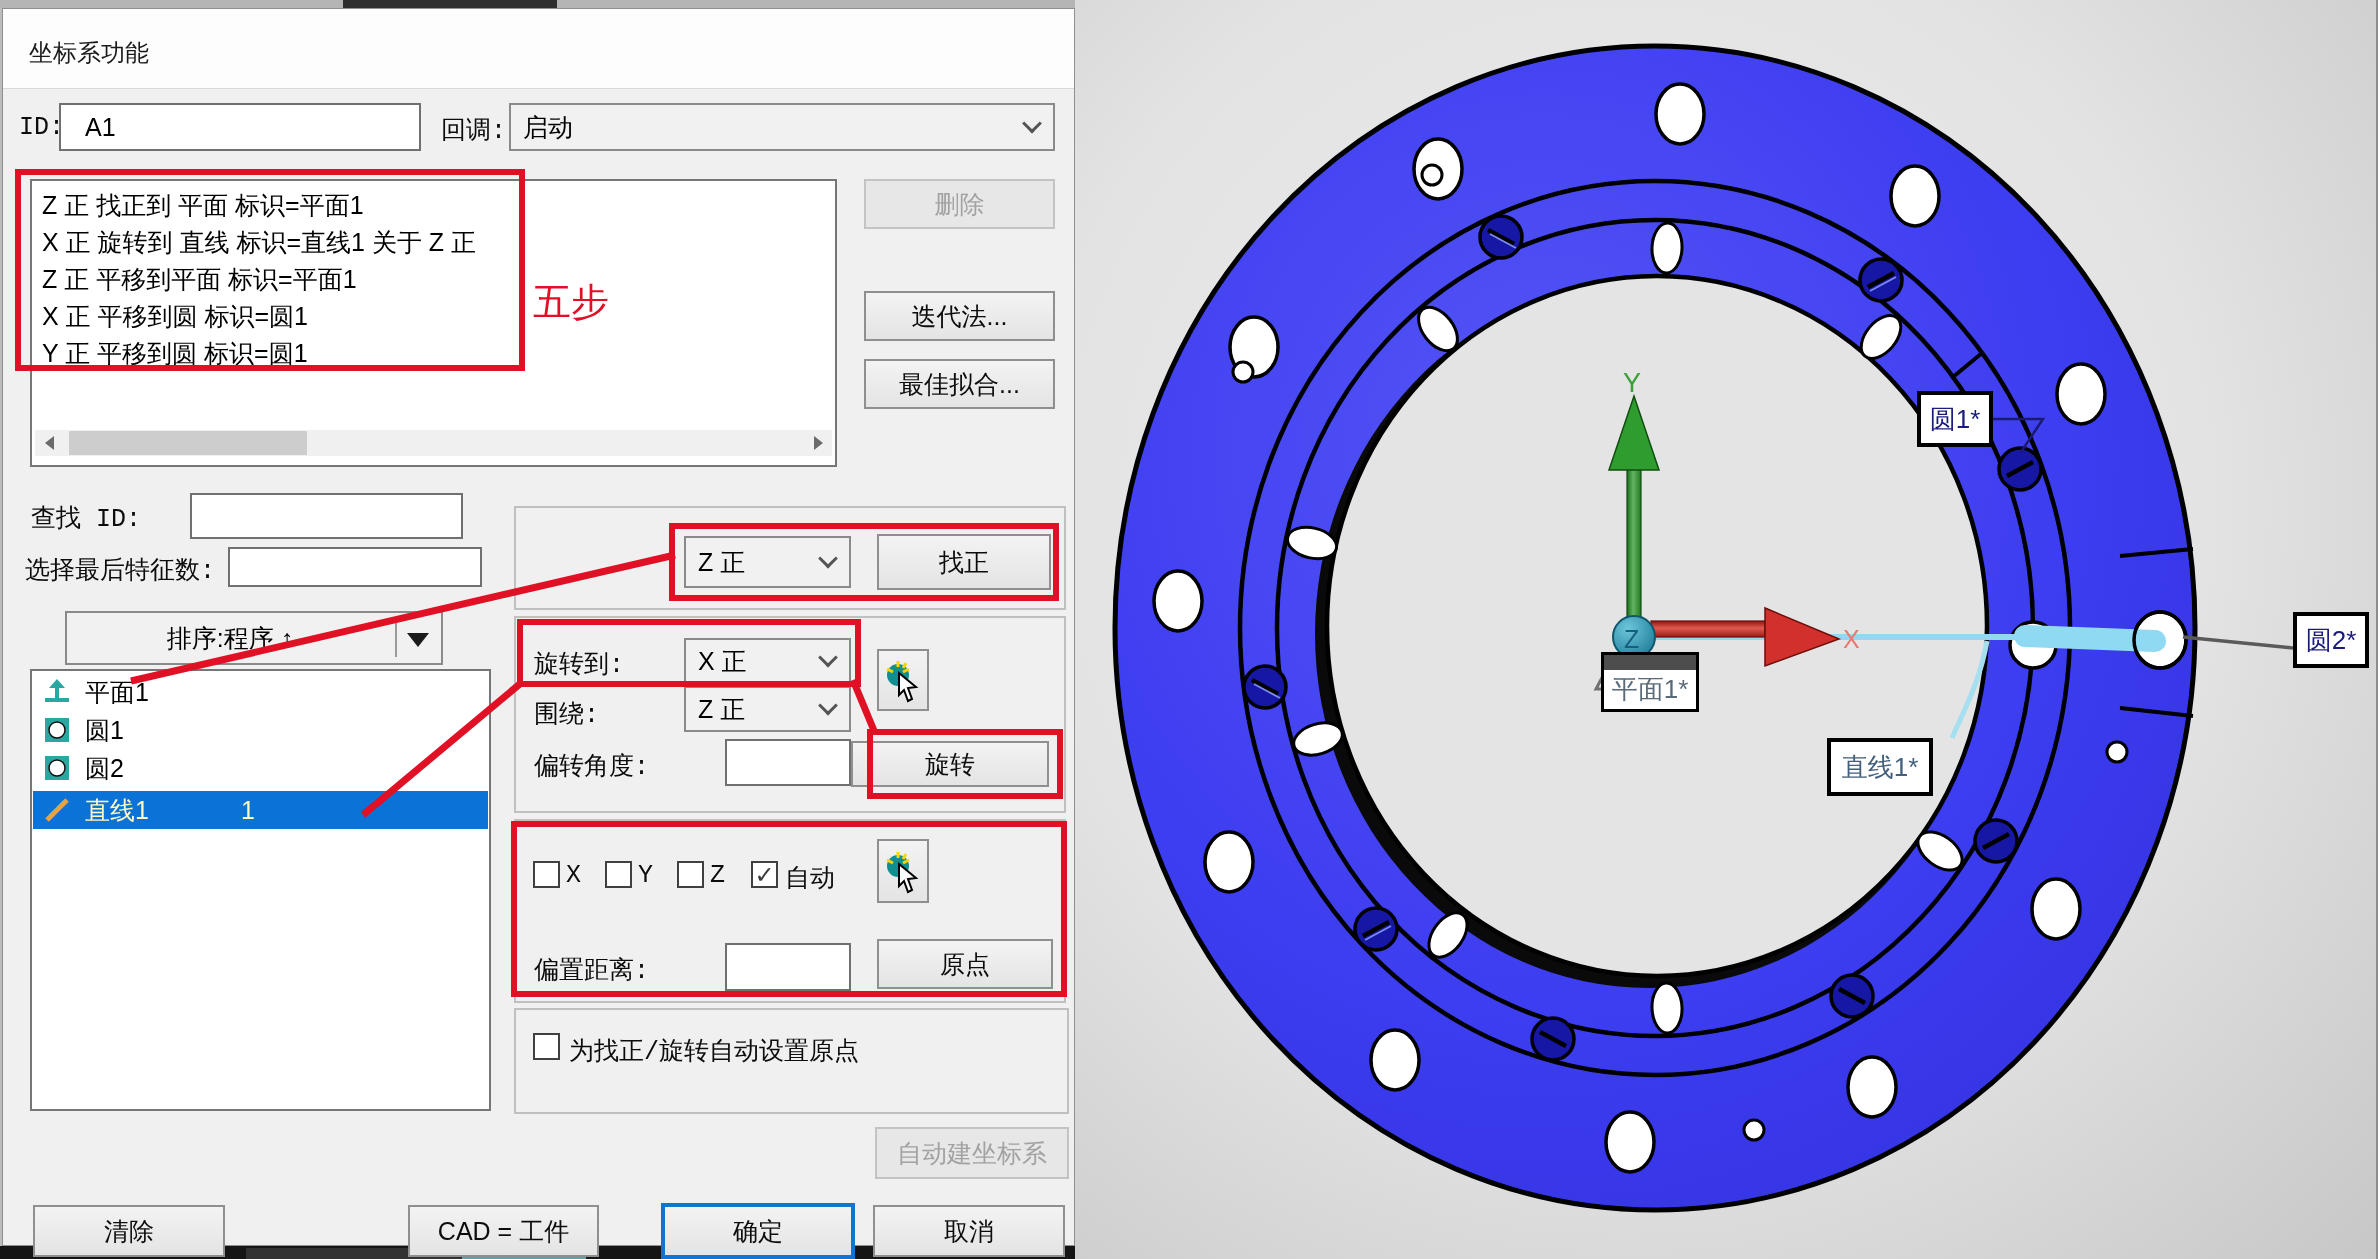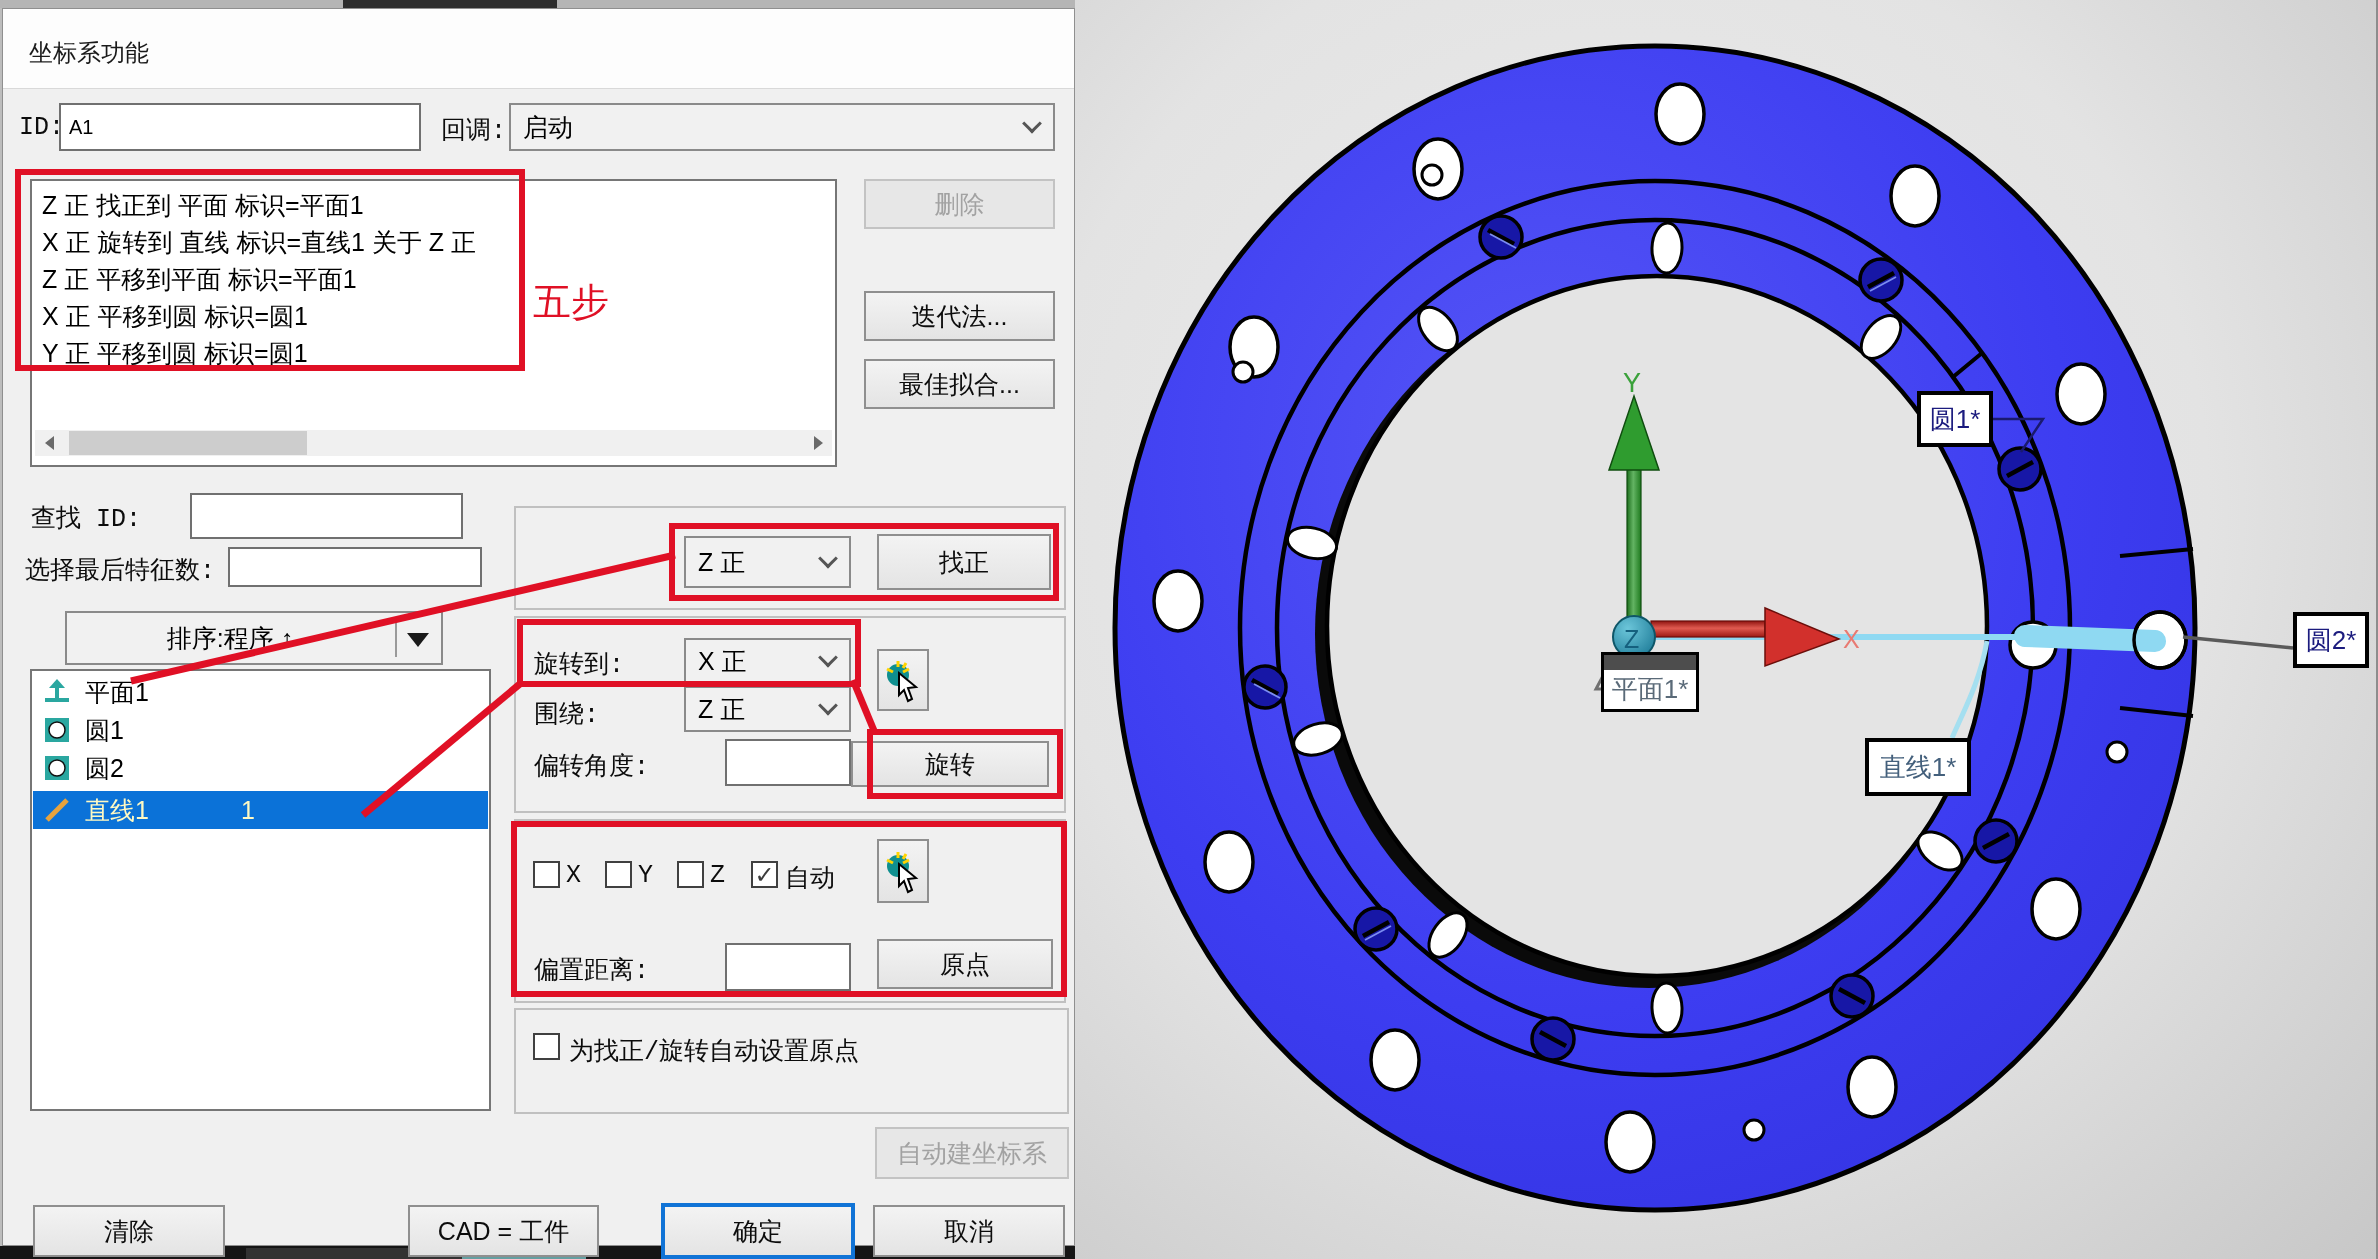--- a/index.html
+++ b/index.html
@@ -15,22 +15,22 @@
   #bottom-strip-gray { left:246px; top:1248px; width:216px; height:11px; background:#323232; }
 
   
   #dialog { left:2px; top:8px; width:1073px; height:1238px; background:#f0f0f0;
     border:1px solid #8f8f8f; }
   #title-area { left:0; top:0; width:100%; height:80px; background:#fdfdfd;
     border-bottom:1px solid #d9d9d9; }
   #dlg-title { left:26px; top:28px; font-size:24px; color:#1a1a1a;text-align:right; }
 
   .lbl { font-size:25px; color:#0c0c0c; white-space:nowrap;font-family:Liberation Mono, monospace; }
-  .input { background:#fff; border:2px solid #707070; font-size:20px; color:#000;
-    padding:4px 8px; display:flex; align-items:center; }
+  .input { background:#fff; border:2px solid #707070; font-size:25px; color:#000;
+    padding:4px 24px; display:flex; align-items:center; }
   .combo { background:#f1f1f1; border:2px solid #8a8a8a; font-size:25px; color:#000;
     display:flex; align-items:center; padding-left:12px; position:absolute; }
   .chev { position:absolute; right:14px; top:50%; width:14px; height:14px;
     border-right:3px solid #555; border-bottom:3px solid #555;
     transform:translateY(-75%) rotate(45deg); }
   .btn { position:absolute; background:linear-gradient(#f3f3f3,#e4e4e4);
     border:2px solid #8f8f8f; font-size:25px; color:#0c0c0c;
     display:flex; align-items:center; justify-content:center; cursor:default;
     font-family:inherit; }
   .btn.disabled { background:#e7e7e7; border-color:#c3c3c3; color:#a2a2a2; }
@@ -212,21 +212,21 @@
     <text x="549" y="648" font-size="25" fill="#15607e">Z</text>
   </svg>
 
   
   <div class="cad-label" id="lbl-circle1" style="left:842px; top:391px; width:76px; height:56px; color:#1b1b7e;">
     <span>圆1*</span>
   </div>
   <div class="cad-label" id="lbl-circle2" style="left:1218px; top:612px; width:76px; height:56px; color:#1b1b7e;">
     <span>圆2*</span>
   </div>
-  <div class="cad-label" id="lbl-line1" style="left:790px; top:738px; width:106px; height:58px; color:#44607c;">
+  <div class="cad-label" id="lbl-line1" style="left:752px; top:738px; width:106px; height:58px; color:#44607c;">
     <span>直线1*</span>
   </div>
   <div class="cad-label" id="lbl-plane1" style="left:526px; top:652px; width:98px; height:60px; color:#5a6a78;">
     <div class="hdr"></div>
     <div class="txt">
         <span>平面1*</span>
       </div>
   </div>
 </div>
 

